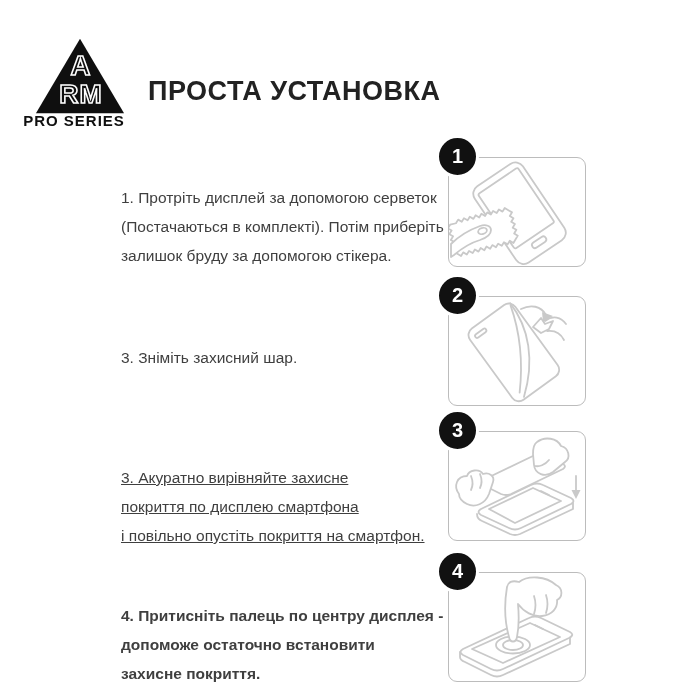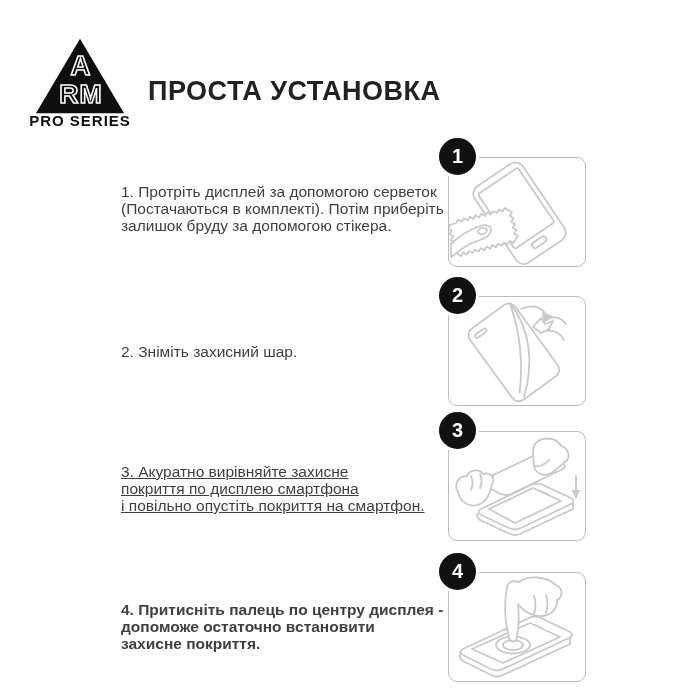--- a/index.html
+++ b/index.html
@@ -9,35 +9,35 @@
   }
 
   
   .logo-mark { position:absolute; left:34px; top:37px; width:92px; height:78px; }
   .logo-letter {
     font-family:"Liberation Sans", sans-serif; font-weight:700;
     fill:none; stroke:#ffffff; stroke-width:1.7;
     text-anchor:middle; letter-spacing:1px;
   }
   .logo-sub {
-    position:absolute; left:27px; top:112px; width:106px;
+    position:absolute; left:21px; top:112px; width:106px;
     text-align:center; font-size:15px; font-weight:700;
     letter-spacing:1px; color:var(--c-logo_black,#111);
     white-space:nowrap;
   }
   .title {
     position:absolute; left:148px; top:76px; margin:0;
     font-size:27px; font-weight:700; letter-spacing:.5px;
     color:var(--c-title_text,#222); white-space:nowrap;
   }
 
   
   .step-text {
     position:absolute; left:121px; width:352px; margin:0;
-    font-size:15.5px; line-height:17px; color:var(--c-body_text,#3f3f3f);
+    font-size:15.5px; line-height:29px; color:var(--c-body_text,#3f3f3f);
     white-space:pre-line;
   }
   .t1 { top:183px; } .t2 { top:343px; } .t3 { top:463px;text-decoration:underline; } .t4 { top:601px;font-weight:bold; }
 
   
   .illus {
     position:absolute; left:448px; width:136px; height:108px;
     border:1.6px solid var(--c-box_border,#bcbcbc); border-radius:9px;
     background:#fff;
   }
@@ -90,21 +90,21 @@
         <path class="ln wf" d="M2 86 C 10 78 20 72 31 68 C 37 66 42 68 42 72 C 42 77 37 80 31 82 C 21 85 12 91 5 97 L 2 99 Z"></path>
         <ellipse class="ln" cx="33.5" cy="73" rx="4.5" ry="3" transform="rotate(-18 33.5 73)"></ellipse>
       </svg>
       <div class="badge">
         <span>1</span>
       </div>
     </div>
   </section>
 
   <section>
-    <p class="step-text t2">2. Зніміть захисний шар.</p>
+    <p class="step-text t2">3. Зніміть захисний шар.</p>
     <div class="illus p2">
       <svg class="art" viewBox="0 0 136 108" aria-label="peel-off-protective-layer">
         <g transform="rotate(-36 66 57)">
           <rect class="ln wf" x="38" y="11" width="56" height="88" rx="8"></rect>
           <rect class="ln" x="44" y="18" width="13" height="4" rx="2"></rect>
           <path class="ln" d="M92 13 C 93 44 78 74 48 97"></path>
           <path class="ln" d="M91 15 C 83 42 68 68 47 91"></path>
         </g>
         <path class="ln wf" d="M84 30 L92 21 L96 27 L104 24 L100 32 L92 36 Z"></path>
         <path class="ln" d="M96 24 C 104 18 112 20 117 27"></path>

